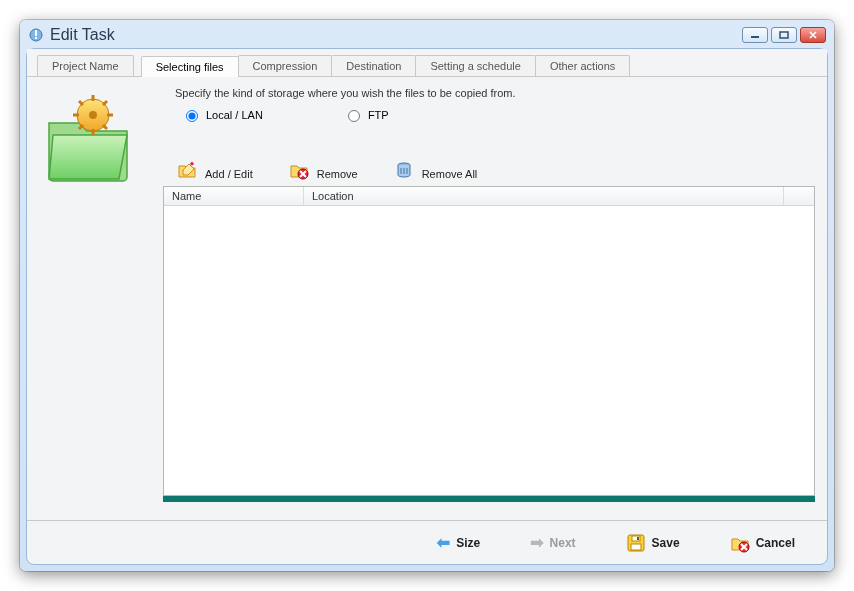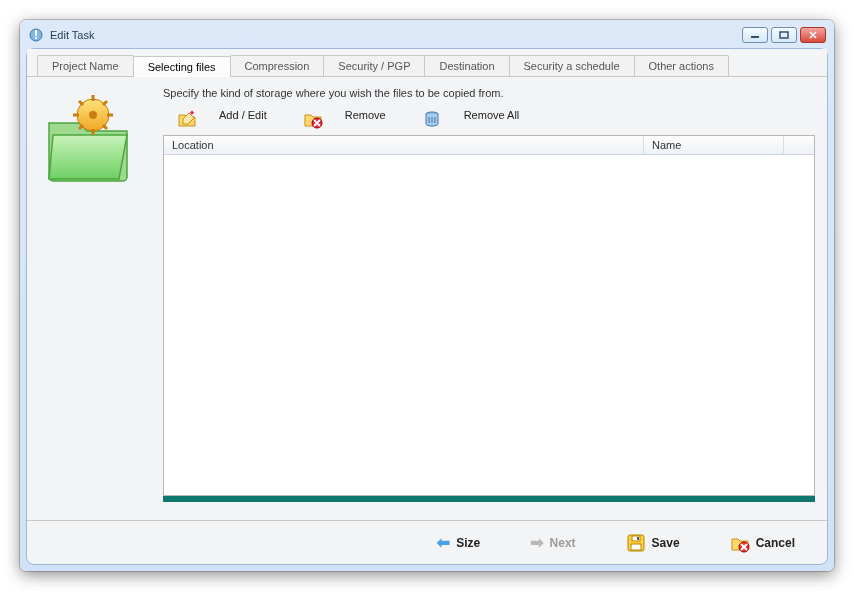--- a/index.html
+++ b/index.html
@@ -24,21 +24,21 @@
     display: flex;
     align-items: center;
     padding: 0 2px 4px 2px;
     color: #2b3b50;
   }
   .titlebar .app-icon {
     width: 16px; height: 16px;
     margin-right: 6px;
     display: inline-flex;
   }
-  .titlebar .title { flex: 0 0 auto; font-size: 11px; }
+  .titlebar .title { flex: 0 0 auto; font-size: 16px; }
   .titlebar .spacer { flex: 1; }
   .win-btns { display: flex; gap: 3px; }
   .win-btn {
     width: 26px; height: 16px;
     border-radius: 3px;
     border: 1px solid #6f8fb0;
     background: linear-gradient(#f6fbff,#d4e6f6);
     display: flex; align-items: center; justify-content: center;
     font-size: 10px; color: #33506e;
     cursor: pointer;
@@ -78,60 +78,62 @@
     margin-right: -1px;
     cursor: pointer;
     font-size: 11px;
   }
   .tab.active {
     background: #fcfcfc;
     color: #000;
     position: relative;
     top: 1px;
     z-index: 2;
+    margin-left: 8px;
   }
 
   .body {
     display: flex;
     flex: 1;
     padding: 10px 12px 0 12px;
     gap: 14px;
     overflow: hidden;
   }
   .left-icon {
     width: 110px;
     padding-top: 6px;
   }
   .folder-icon { width: 100px; height: 100px; }
 
   .main-col {
     flex: 1;
     display: flex;
     flex-direction: column;
   }
-  .instruction { color: #333; margin-bottom: 4px; }
+  .instruction { color: #333; margin-bottom: 4px; margin-left: 12px; }
   .radio-row {
     display: flex;
     gap: 80px;
     padding: 4px 6px 8px 18px;
     align-items: center;
   }
   .radio-row label { display: flex; gap: 5px; align-items: center; cursor: pointer; }
   .radio { width: 12px; height: 12px; }
 
   .toolbar {
     display: flex;
     gap: 28px;
     padding: 4px 0 4px 10px;
     align-items: center;
   }
   .tb-btn {
-    display: flex; align-items: flex-start; gap: 22px;
+    display: flex; align-items: flex-end; gap: 8px;
     color: #222; cursor: pointer;
     padding: 2px 4px;
+    margin-top: 24px;
   }
   .tb-btn .ico { width: 20px; height: 20px; display: inline-flex; }
 
   .hint { color: #333; padding: 2px 0 2px 0; }
 
   .list-wrap {
     flex: 1;
     border: 1px solid #b8b8b8;
     background: #fff;
     display: flex;
@@ -214,23 +216,22 @@
         </div>
     </div>
   </div>
 
   <div class="client">
 
     <div class="tabs">
       <div class="tab">Project Name</div>
       <div class="tab active">Selecting files</div>
       <div class="tab">Compression</div>
-      <div class="tab">Security / PGP</div>
       <div class="tab">Destination</div>
-      <div class="tab">Security a schedule</div>
+      <div class="tab">Setting a schedule</div>
       <div class="tab">Other actions</div>
     </div>
 
     <div class="body">
       <div class="left-icon">
         <svg class="folder-icon" viewBox="0 0 100 100">
           <defs>
             <linearGradient id="gFolder" x1="0" y1="0" x2="0" y2="1">
               <stop offset="0" stop-color="#c9f3bb"></stop>
                 <stop offset="1" stop-color="#6fcf64"></stop>
@@ -257,20 +258,30 @@
               <line x1="-14" y1="14" x2="-10" y2="10"></line>
               <line x1="14" y1="14" x2="10" y2="10"></line>
             </g>
           </g>
         </svg>
       </div>
 
       <div class="main-col">
         <div class="instruction">Specify the kind of storage where you wish the files to be copied from.</div>
 
+        <div class="radio-row">
+          <label>
+            <input type="radio" class="radio" name="storage" checked="" style="">
+            <span>Local / LAN</span>
+          </label>
+          <label>
+            <input type="radio" class="radio" name="storage" style="">
+            <span>FTP</span>
+          </label>
+        </div>
 
         <div class="toolbar">
           <div class="tb-btn">
             <span class="ico">
               <svg viewBox="0 0 20 20">
                   <path d="M2 6h6l2 2h8v9H2z" fill="#ffd86b" stroke="#c98f1e"></path>
                   <path d="M12 4l5 5-6 6-5-0 0-5z" fill="#ffe9a8" stroke="#c98f1e"></path>
                   <rect x="14" y="2" width="3" height="3" fill="#e24" transform="rotate(45 15 3)"></rect>
                 </svg>
             </span>
@@ -297,22 +308,22 @@
                   <line x1="13" y1="8" x2="13" y2="14" stroke="#4573a3"></line>
                 </svg>
             </span>
             <span>Remove All</span>
           </div>
         </div>
 
 
         <div class="list-wrap">
           <div class="list-header">
+            <div class="lh-col lh-name">Name</div>
             <div class="lh-col lh-loc">Location</div>
-            <div class="lh-col lh-name">Name</div>
             <div class="lh-col lh-end"></div>
           </div>
           <div class="list-body"></div>
         </div>
 
         <div class="total-row">Total Size :</div>
       </div>
     </div>
 
     <div class="footer">

